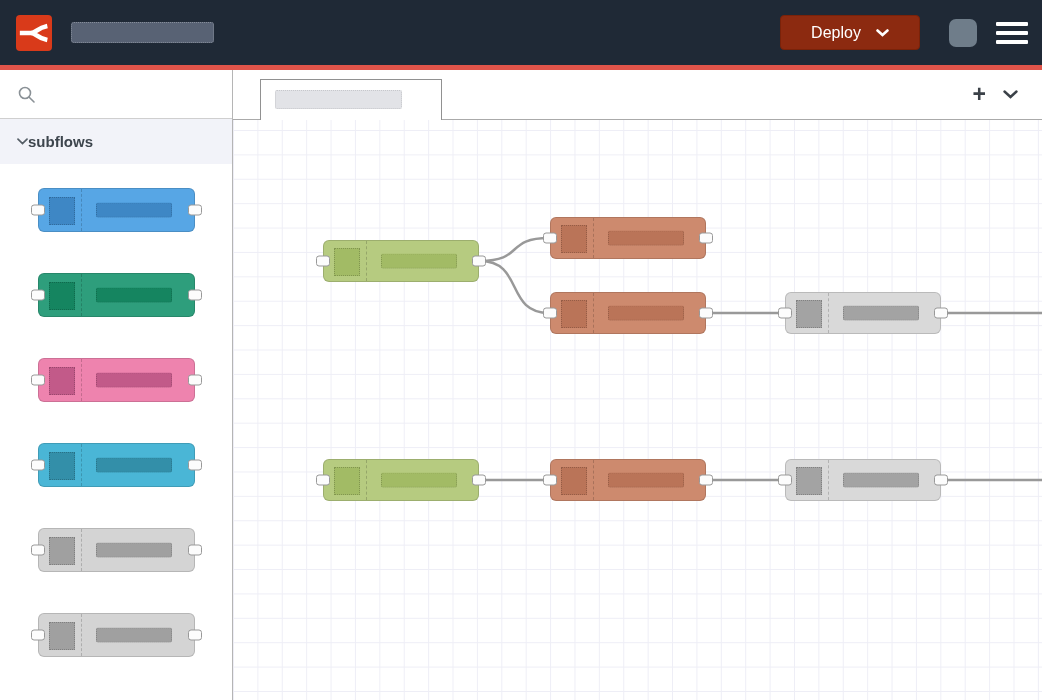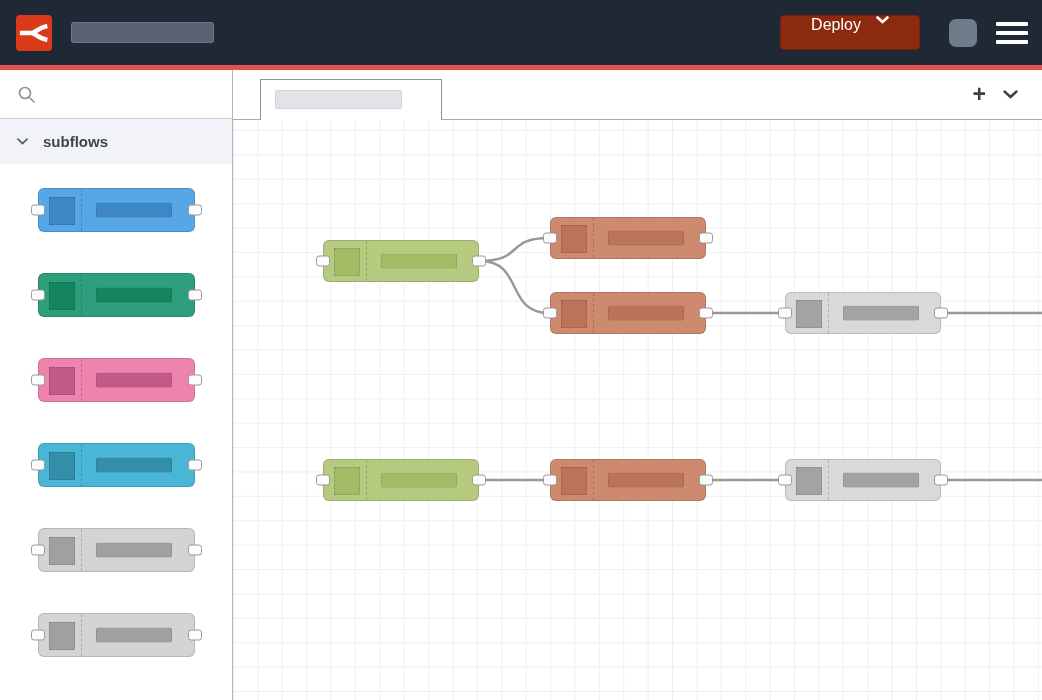--- a/index.html
+++ b/index.html
@@ -7,35 +7,35 @@
     font-family:"Liberation Sans", sans-serif; background:#fff; }
 
   
   .header { height:65px; background:#1f2936; display:flex; align-items:center; padding:0 14px 0 16px; }
   .logo { width:36px; height:36px; border-radius:4px; background:#d93a1a;
     display:flex; align-items:center; justify-content:center; flex:0 0 auto; }
   .title-bar { width:143px; height:21px; margin-left:19px; border-radius:3px;
     background:#586274; border:1px dotted rgba(255,255,255,0.28); }
   .header-spacer { flex:1; }
   .deploy-btn { height:35px; min-width:140px; background:#8c2a10; border:1px solid #7a2209;
-    border-radius:4px; color:#fff; font-size:16px; display:flex; 
+    border-radius:4px; color:#fff; font-size:16px; display:flex; align-items:center;
     justify-content:center; gap:15px; padding:0 18px; cursor:pointer; }
   .avatar { width:28px; height:28px; border-radius:7px; background:#6f7d8a; margin-left:29px; }
   .hamburger { margin-left:19px; width:32px; display:flex; flex-direction:column; gap:5px; cursor:pointer; }
   .hamburger span { display:block; height:4px; background:#fff; border-radius:1px; }
   .accent-line { height:5px; background:#e0544a; }
 
   
   .main { display:flex; height:630px; }
 
   
   .sidebar { width:233px; background:#fff; border-right:1px solid #b5b5b5; flex:0 0 auto; }
   .search-row { height:49px; border-bottom:1px solid #cfcfcf; display:flex; align-items:center; padding-left:17px; }
   .category-header { height:45px; background:#f2f3f9; display:flex; align-items:center; padding-left:17px; }
-  .category-label { margin-left:15px; font-size:15px; font-weight:600; color:#3d454d; }
+  .category-label { font-size:15px; font-weight:600; color:#3d454d; }
   .palette-list { padding-top:24px; }
   .palette-node { position:relative; width:157px; height:44px; margin:0 0 41px 38px;
     border-radius:6px; border:1px solid rgba(0,0,0,0.14); cursor:grab; }
 
   
   .node-icon { position:absolute; left:10px; top:8px; width:26px; height:28px;
     border:1px dotted rgba(0,0,0,0.2); }
   .node-sep { position:absolute; left:42px; top:0; bottom:0; border-left:1px dashed rgba(0,0,0,0.18); }
   .node-label-bar { position:absolute; left:57px; top:50%; transform:translateY(-50%);
     width:76px; height:15px; border-radius:2px; border:1px dotted rgba(0,0,0,0.18); }

